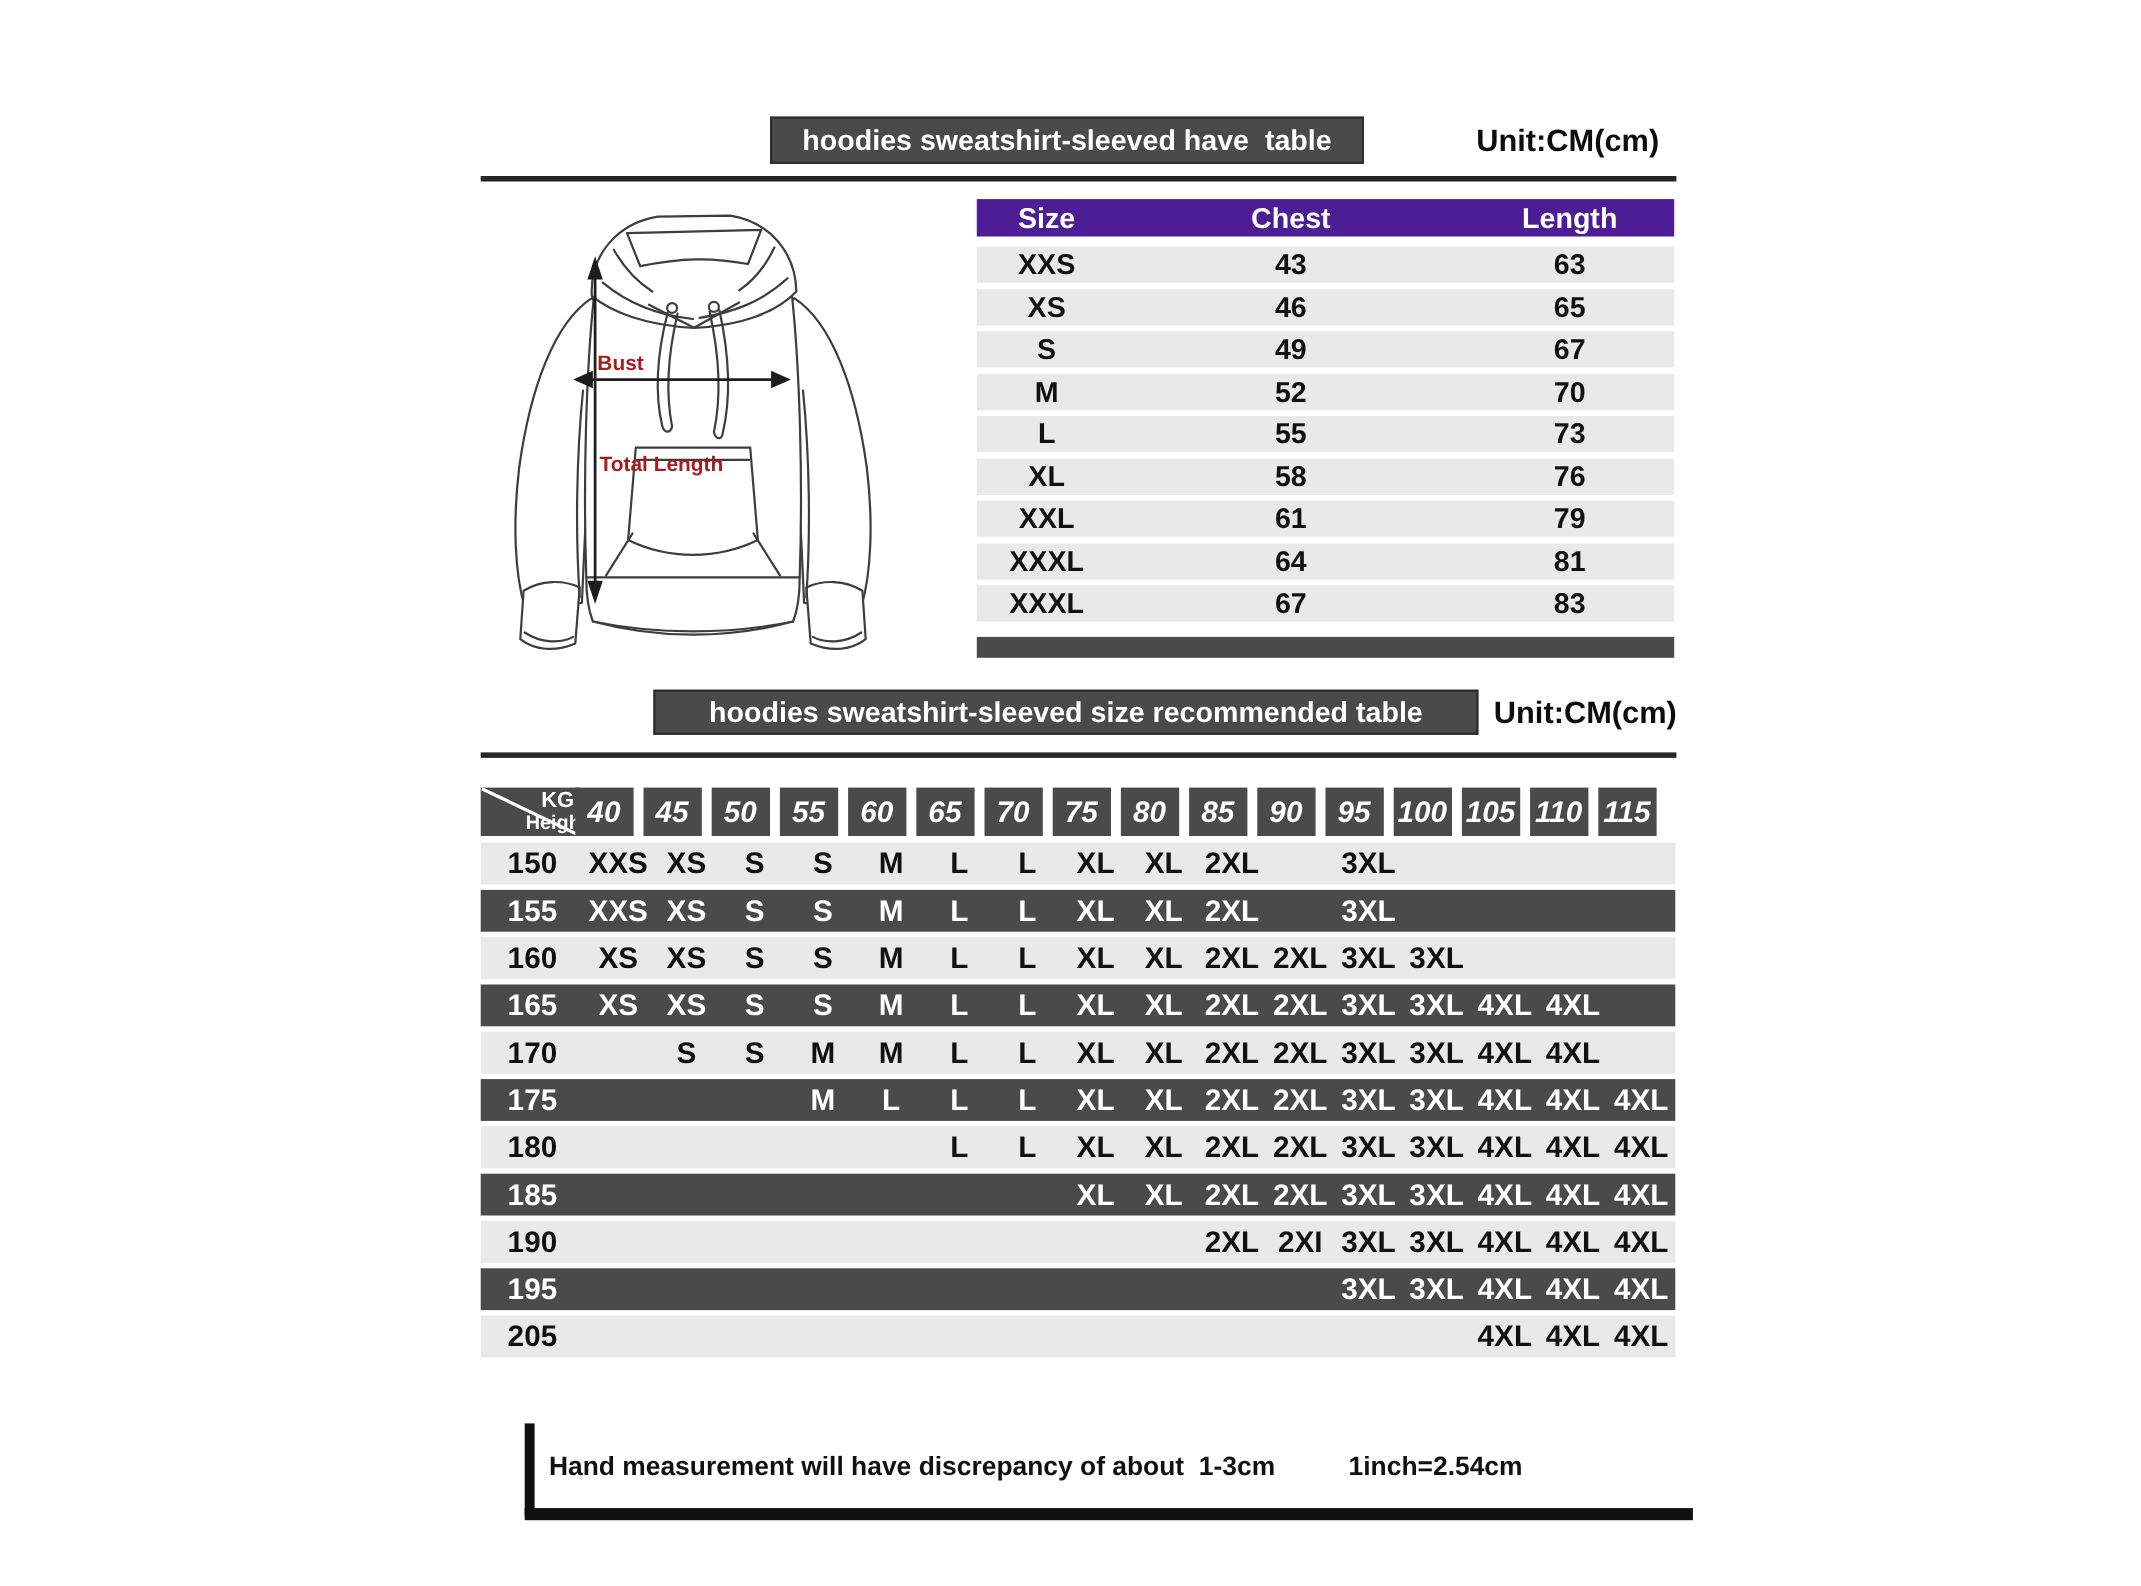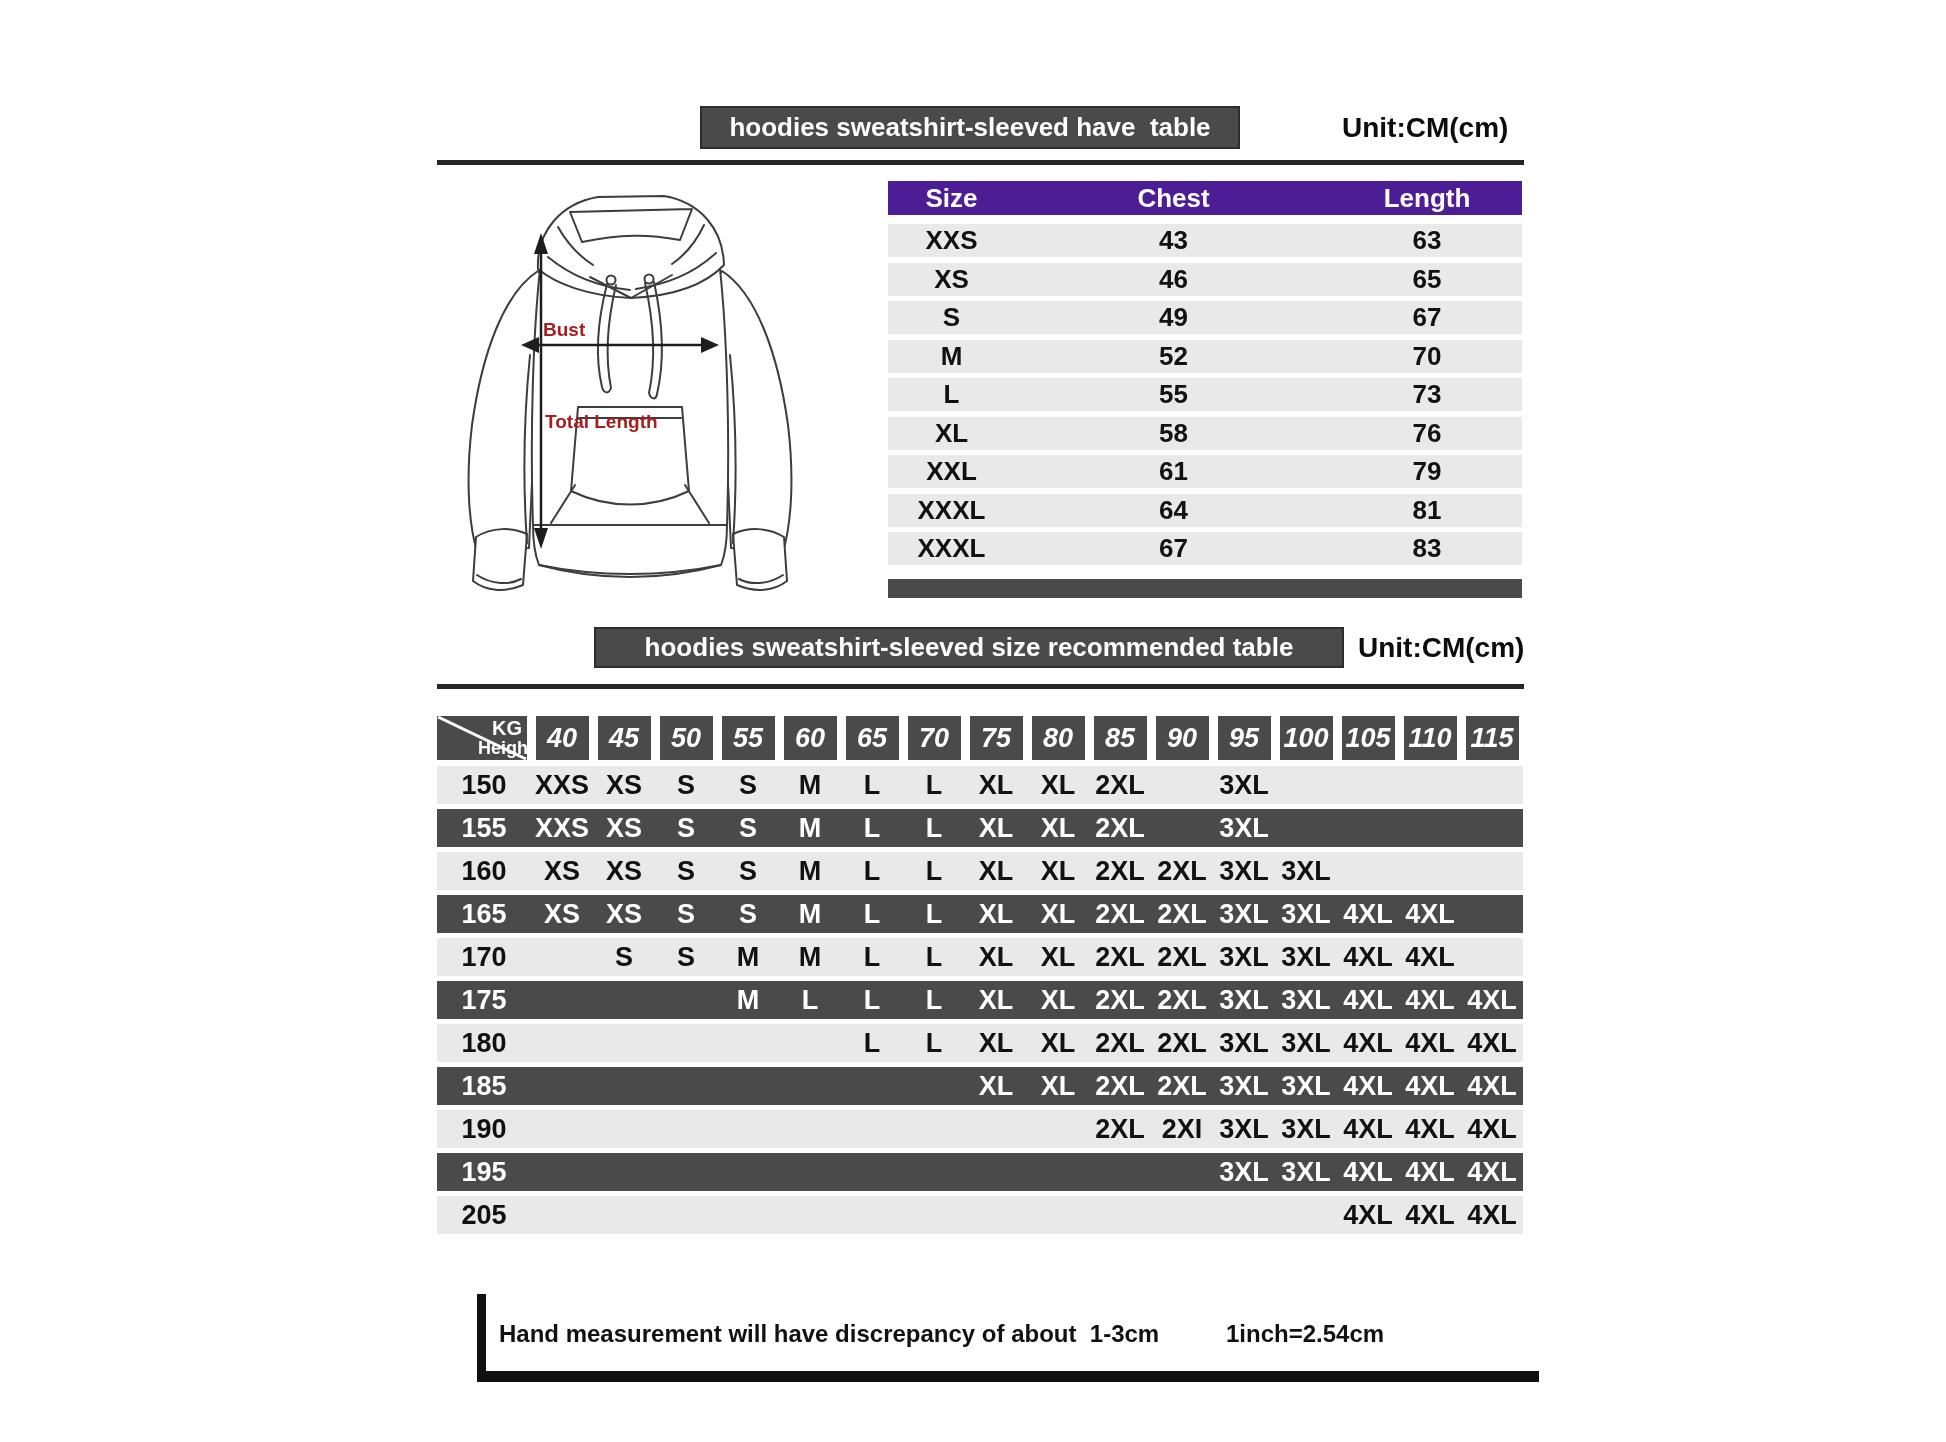--- a/index.html
+++ b/index.html
@@ -19,21 +19,21 @@
   .srow{left:888px;width:634px;height:33px;line-height:33px;background:#e9e9e9;font-size:26px;}
   .sc1,.sc2,.sc3{position:absolute;top:0;text-align:center;}
   .sc1{left:0;width:127px;}
   .sc2{left:127px;width:317px;}
   .sc3{left:444px;width:190px;}
   .sfoot{left:888px;top:579px;width:634px;height:19px;background:#4a4a4a;}
   
   .corner{left:437px;top:716px;width:90px;height:44px;background:#4a4a4a;color:#fff;}
   .corner .kg{position:absolute;right:5px;top:1px;font-size:20px;}
   .corner .hg{position:absolute;left:3px;bottom:1px;font-size:18px;margin-left:38px;}
-  .mhead{left:437px;top:716px;width:1086px;height:54px;}
+  .mhead{left:424px;top:716px;width:1086px;height:54px;}
   .mhc{position:absolute;top:0;width:62px;height:44px;}
   .mhc b{display:block;width:53px;height:44px;line-height:44px;margin:0 auto;background:#4a4a4a;
          color:#fff;text-align:center;font-size:27px;}
   .mrow{position:absolute;left:437px;width:1086px;height:38px;line-height:38px;font-size:27px;}
   .light{background:#e9e9e9;color:#111;}
   .dark{background:#4a4a4a;color:#fff;}
   .mlabel{position:absolute;left:0;top:0;width:94px;text-align:center;}
   .mc{position:absolute;top:0;width:62px;text-align:center;font-style:normal;}
   .c0{left:94px}.c1{left:156px}.c2{left:218px}.c3{left:280px}.c4{left:342px}.c5{left:404px}
   .c6{left:466px}.c7{left:528px}.c8{left:590px}.c9{left:652px}.c10{left:714px}.c11{left:776px}

